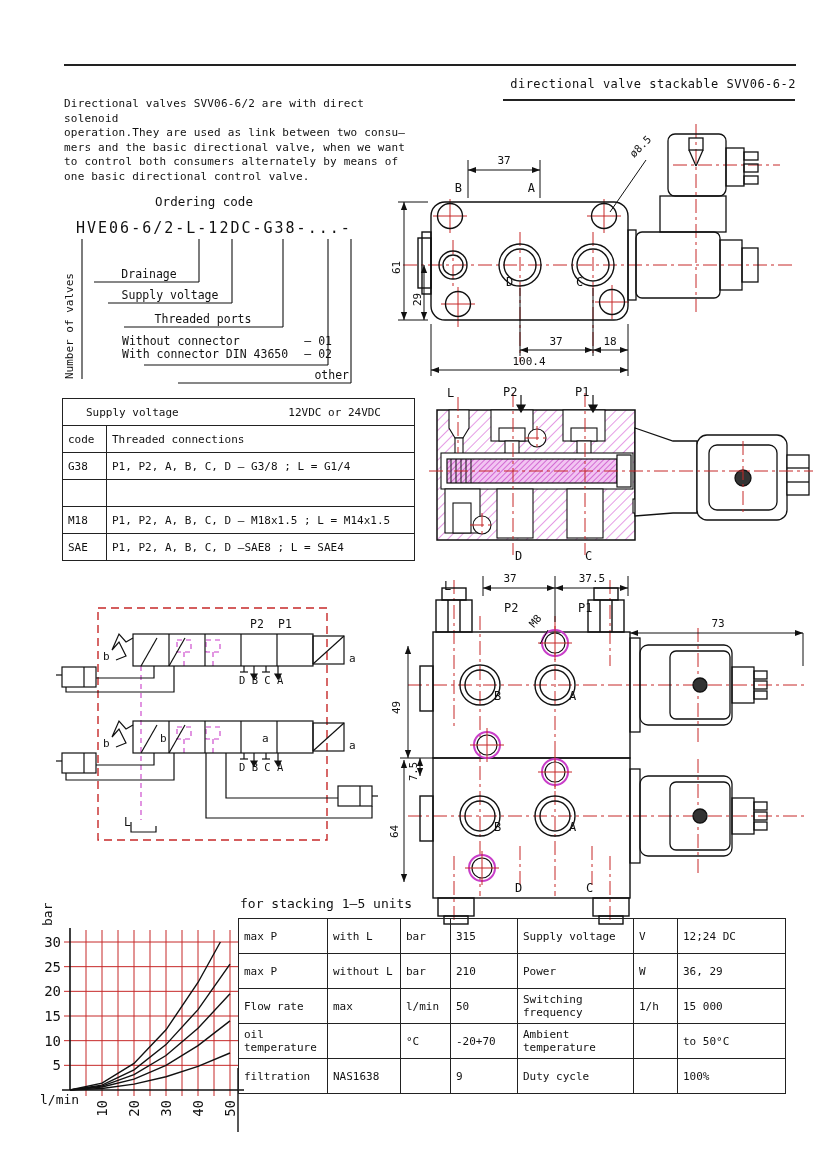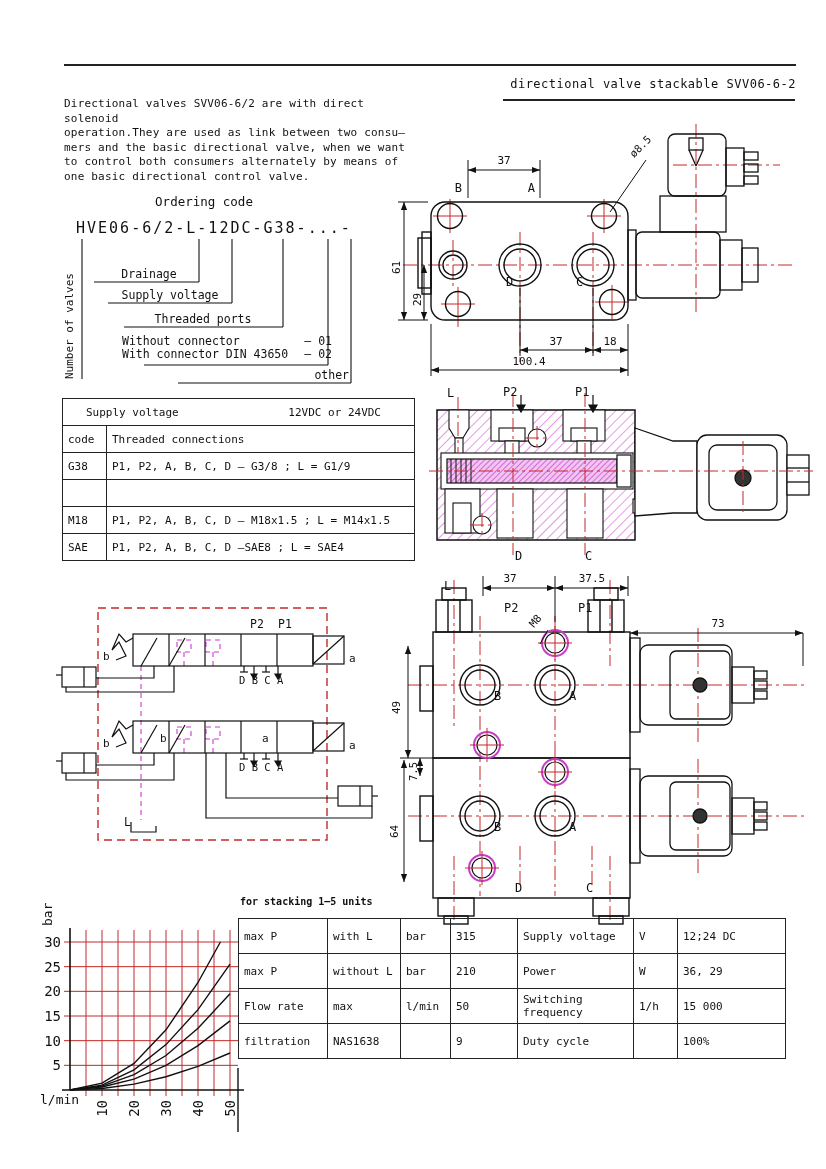--- a/index.html
+++ b/index.html
@@ -8,21 +8,21 @@
   .abs{position:absolute;}
   .rule{background:#222;}
   .hdr{font-size:12px;letter-spacing:.5px;text-align:right;}
   .intro{font-size:11px;line-height:1.32;white-space:pre-line;letter-spacing:.2px;}
   table{border-collapse:collapse;}
   td{border:1.4px solid #222;font-size:11px;padding:2px 5px;white-space:pre-line;
      font-family:"DejaVu Sans Mono",monospace;color:#111;}
   .supply td{height:22px;}
   .supply .r1{display:flex;justify-content:space-between;padding:0 28px 0 18px;border:none;}
   .spec td{height:30px;border-radius:11px;}
-  .cap{font-size:10px;font-weight:bold;}
+  .cap{font-size:13px;}
   .tc{text-align:left;}
   svg text{font-family:"DejaVu Sans Mono",monospace;fill:#111;}
   .k{stroke:#111;fill:none;}
   .red{stroke:#c62828;fill:none;}
   .mag{stroke:#c93ec9;fill:none;}
 </style>
 </head>
 <body>
 
 <div class="page">
@@ -159,21 +159,21 @@
         <span>Supply voltage</span>
         <span>12VDC or 24VDC</span>
       </div></td>
     </tr>
     <tr>
       <td class="tc">code</td>
       <td class="tc">Threaded connections</td>
     </tr>
     <tr>
       <td class="tc">G38</td>
-      <td>P1, P2, A, B, C, D – G3/8 ; L = G1/9</td>
+      <td>P1, P2, A, B, C, D – G3/8 ; L = G1/4</td>
     </tr>
     <tr>
       <td class="tc"></td>
       <td></td>
     </tr>
     <tr>
       <td class="tc">M18</td>
       <td>P1, P2, A, B, C, D – M18x1.5 ; L = M14x1.5</td>
     </tr>
     <tr>
@@ -529,20 +529,31 @@
       <td>Flow rate</td>
       <td class="tc">max</td>
       <td>l/min</td>
       <td class="tc">50</td>
       <td>Switching
 frequency</td>
       <td class="tc">1/h</td>
       <td class="tc">15 000</td>
     </tr>
     <tr>
+      <td>oil
+temperature</td>
+      <td></td>
+      <td class="tc">°C</td>
+      <td class="tc">-20+70</td>
+      <td>Ambient
+temperature</td>
+      <td></td>
+      <td class="tc">to 50°C</td>
+    </tr>
+    <tr>
       <td>filtration</td>
       <td>NAS1638</td>
       <td></td>
       <td class="tc">9</td>
       <td>Duty cycle</td>
       <td></td>
       <td class="tc">100%</td>
     </tr>
   </tbody>
     </table>

